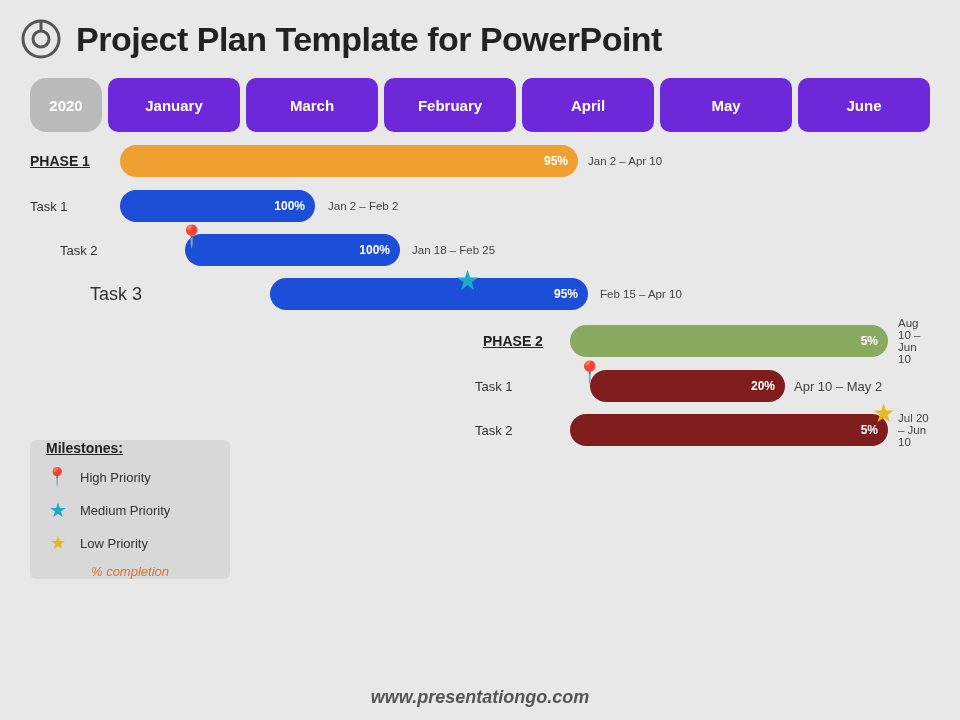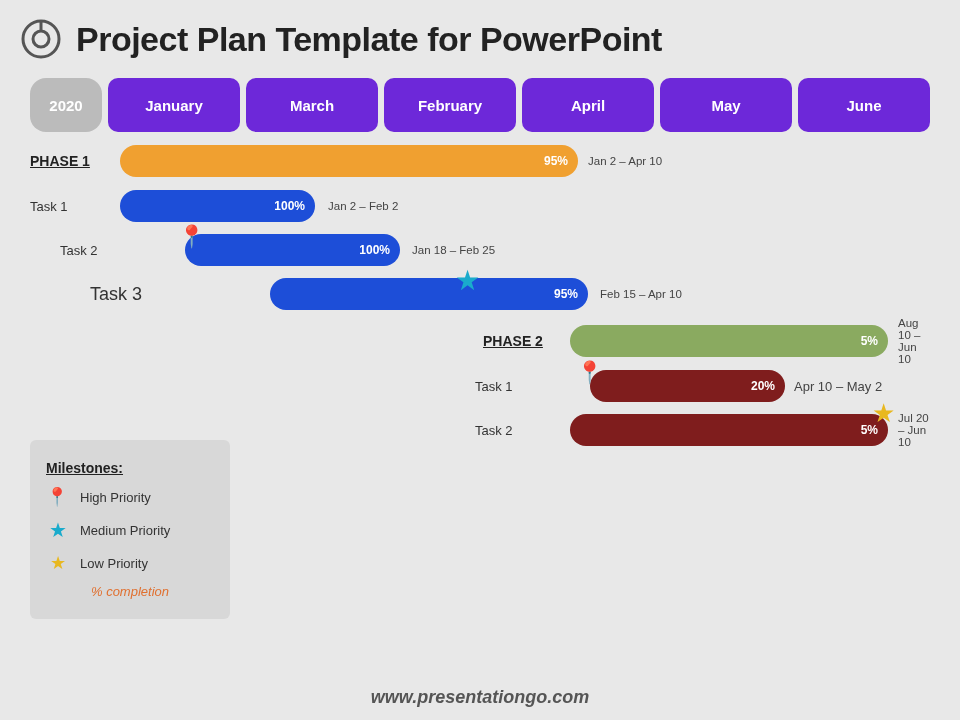--- a/index.html
+++ b/index.html
@@ -90,21 +90,21 @@
     .bottom-section {
       display: flex;
       margin: 8px 30px 0 30px;
       gap: 20px;
     }
 
     
     .legend-box {
       background: #d8d8d8;
       border-radius: 6px;
-      padding: 20px 16px;
+      padding: 0 16px;
       min-width: 200px;
     }
     .legend-title {
       font-size: 14px;
       font-weight: 700;
       text-decoration: underline;
       margin-bottom: 10px;
       color: #222;
     }
     .legend-item {

